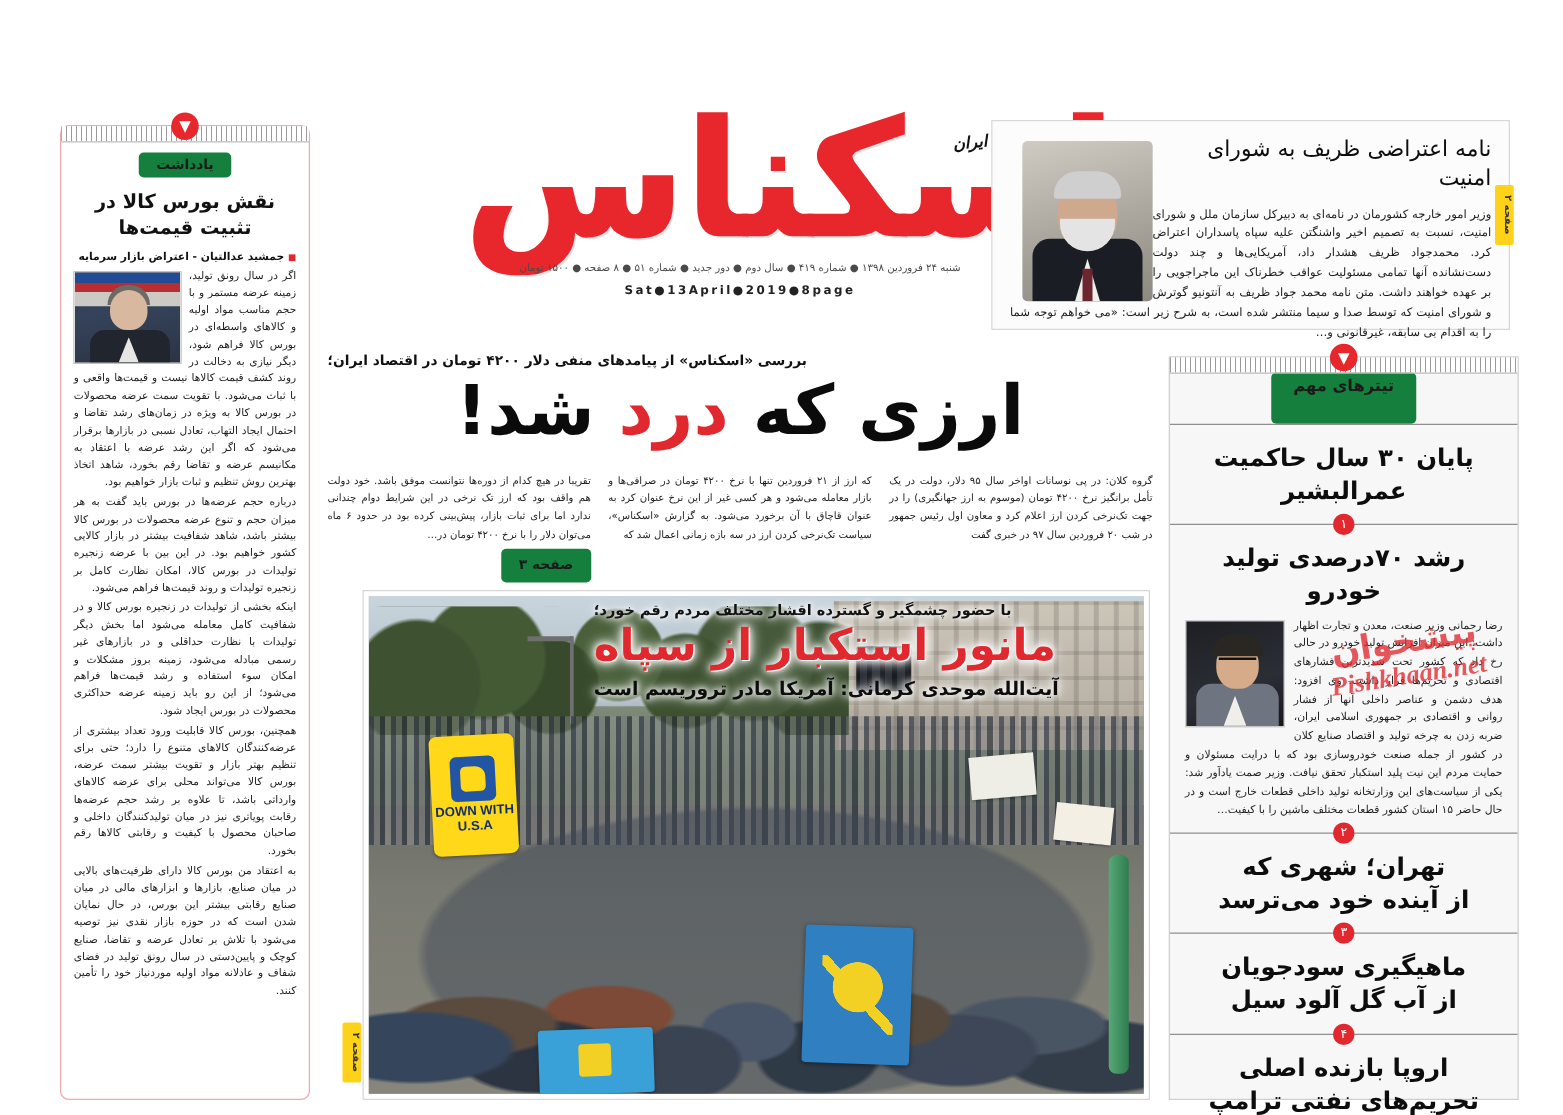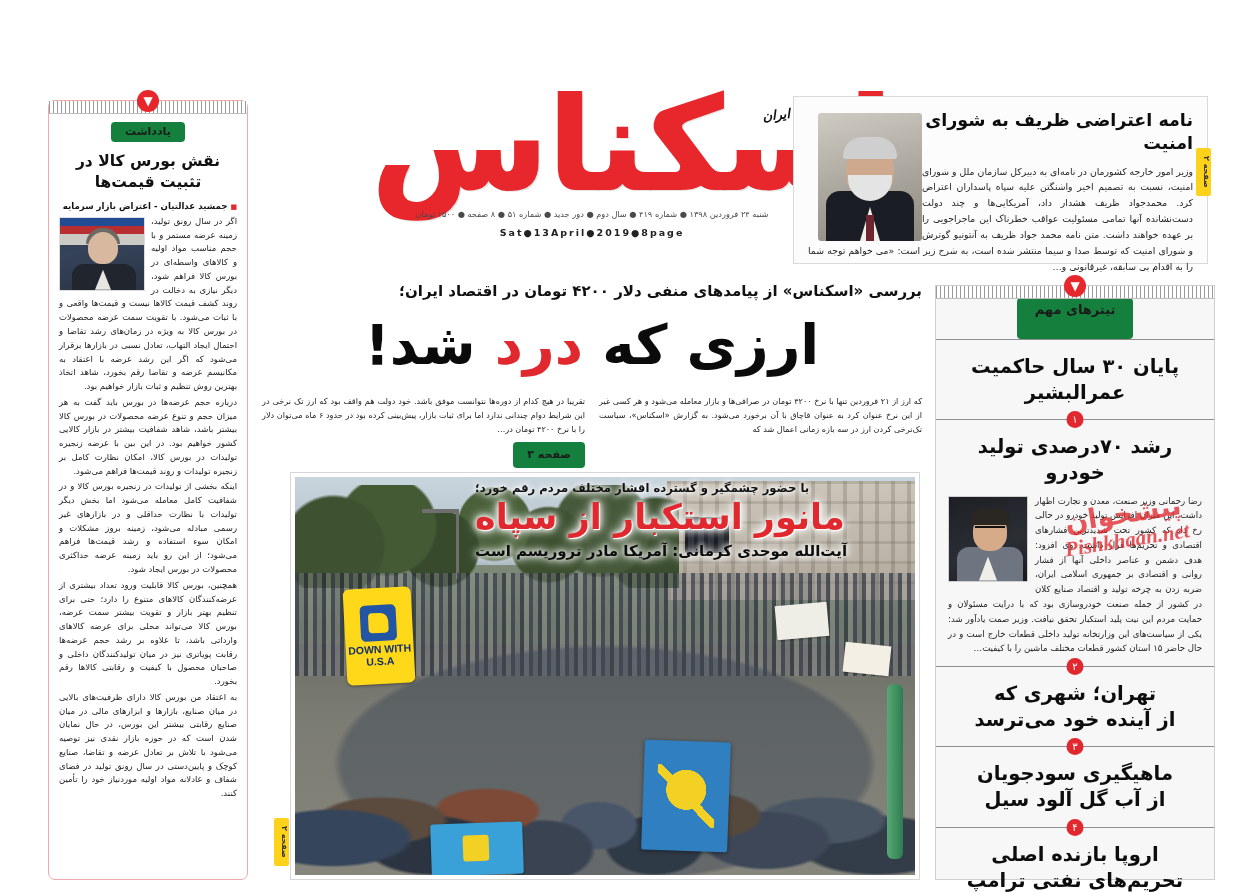--- a/index.html
+++ b/index.html
@@ -231,45 +231,45 @@
   .tr-photo .hair2 {
     position:absolute; left:25px; top:24px; width:54px; height:22px;
     border-radius:26px 26px 4px 4px; background:#cfcfcf;
   }
   .tr-photo .beard {
     position:absolute; left:30px; top:62px; width:44px; height:26px;
     border-radius: 0 0 22px 22px; background:#e4e4e4;
   }
   .tr-title {
     font-size: 17.5px;
-    font-weight: bold;
+    font-weight: normal;
     color: #0d0d0d;
     text-align: right;
     margin-bottom: 9px;
     line-height: 1.3;
   }
   .tr-body {
     font-size: 9.3px;
     line-height: 1.72;
     text-align: justify;
     color: #1c1c1c;
   }
 
   
   .lead {
     position: absolute;
     left: 262px; top: 282px;
     width: 660px;
   }
   .lead-kicker {
-    text-align: right;
-    font-size: 15px;
+    text-align: left;
+    font-size: 11px;
     font-weight: bold;
     color: #111;
-    margin-bottom: 15px;
+    margin-bottom: 3px;
   }
   .lead-title {
     text-align: center;
     font-size: 55px;
     font-weight: bold;
     color: #0b0b0b;
     line-height: 1.12;
     letter-spacing: -1px;
   }
   .lead-title .hl { color: #e0282e; }
@@ -545,20 +545,21 @@
     </div>
     <div class="tr-title">نامه اعتراضی ظریف به شورای امنیت</div>
     <div class="tr-body">وزیر امور خارجه کشورمان در نامه‌ای به دبیرکل سازمان ملل و شورای امنیت، نسبت به تصمیم اخیر واشنگتن علیه سپاه پاسداران اعتراض کرد. محمدجواد ظریف هشدار داد، آمریکایی‌ها و چند دولت دست‌نشانده آنها تمامی مسئولیت عواقب خطرناک این ماجراجویی را بر عهده خواهند داشت. متن نامه محمد جواد ظریف به آنتونیو گوترش و شورای امنیت که توسط صدا و سیما منتشر شده است، به شرح زیر است: «می خواهم توجه شما را به اقدام بی سابقه، غیرقانونی و…</div>
   </div>
   <div class="side-tab" style="left:1196px; top:148px;">صفحه ۲</div>
 
   <div class="lead">
     <div class="lead-kicker">بررسی «اسکناس» از پیامدهای منفی دلار ۴۲۰۰ تومان در اقتصاد ایران؛</div>
     <div class="lead-title"><span>ارزی که </span><span class="hl">درد</span><span> شد!</span></div>
     <div class="lead-cols">
+      <div class="col">گروه کلان: در پی نوسانات اواخر سال ۹۵ دلار، دولت در یک تأمل برانگیز نرخ ۴۲۰۰ تومان (موسوم به ارز جهانگیری) را در جهت تک‌نرخی کردن ارز اعلام کرد و معاون اول رئیس جمهور در شب ۲۰ فروردین سال ۹۷ در خبری گفت</div>
       <div class="col">که ارز از ۲۱ فروردین تنها با نرخ ۴۲۰۰ تومان در صرافی‌ها و بازار معامله می‌شود و هر کسی غیر از این نرخ عنوان کرد به عنوان قاچاق با آن برخورد می‌شود. به گزارش «اسکناس»، سیاست تک‌نرخی کردن ارز در سه بازه زمانی اعمال شد که</div>
       <div class="col">
         <span>تقریبا در هیچ کدام از دوره‌ها نتوانست موفق باشد. خود دولت هم واقف بود که ارز تک نرخی در این شرایط دوام چندانی ندارد اما برای ثبات بازار، پیش‌بینی کرده بود در حدود ۶ ماه می‌توان دلار را با نرخ ۴۲۰۰ تومان در…</span>
         <div class="page-ref">
           <span class="yellow-pill">صفحه ۳</span>
         </div>
       </div>
     </div>
   </div>
 

